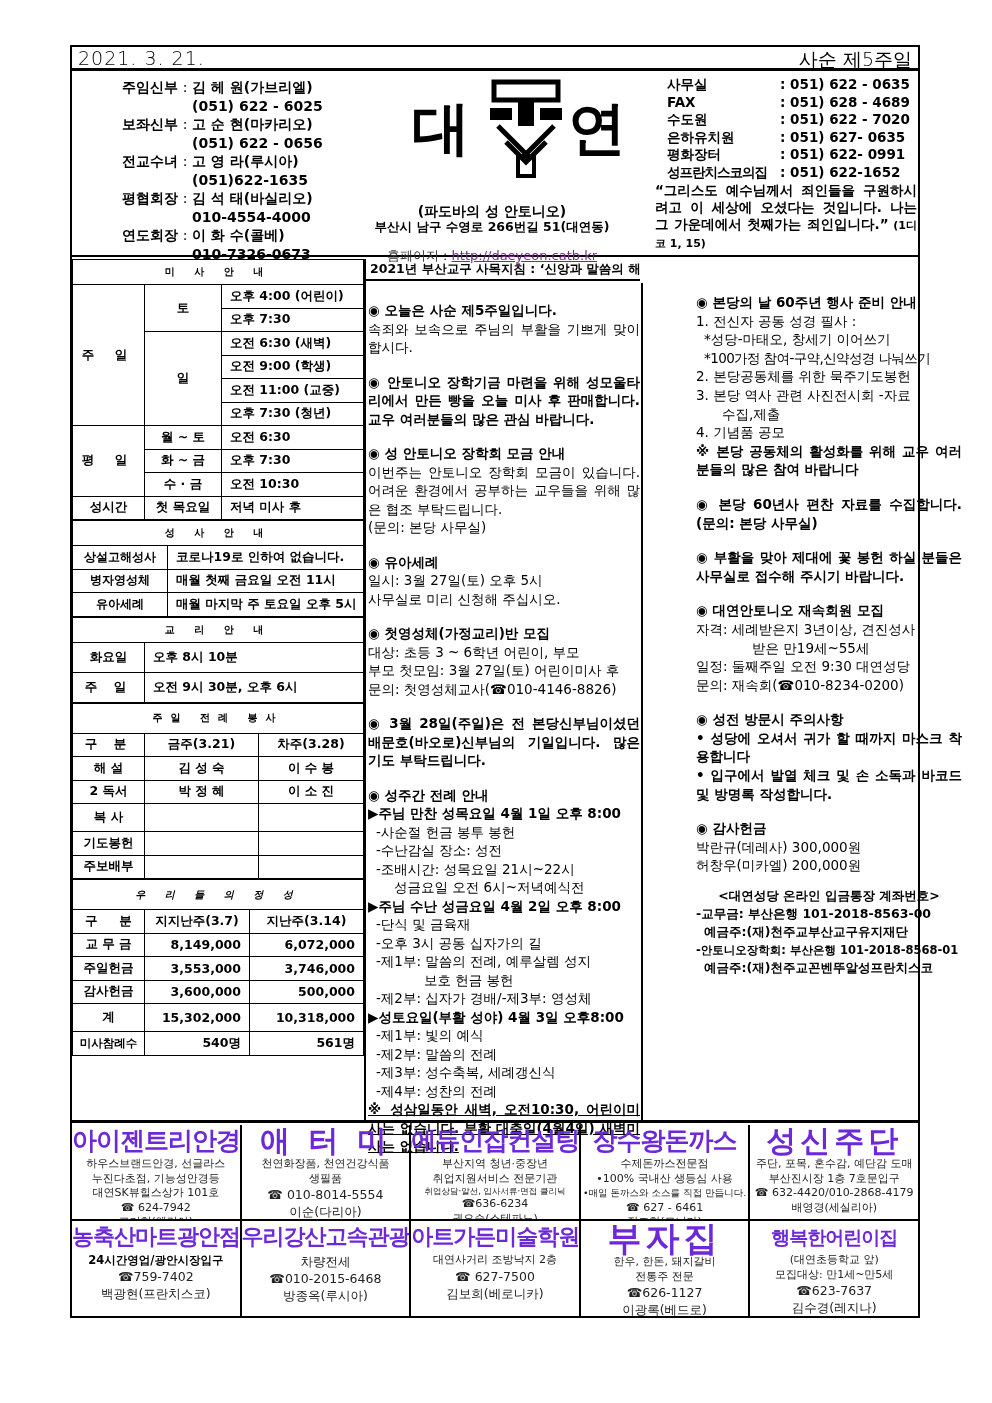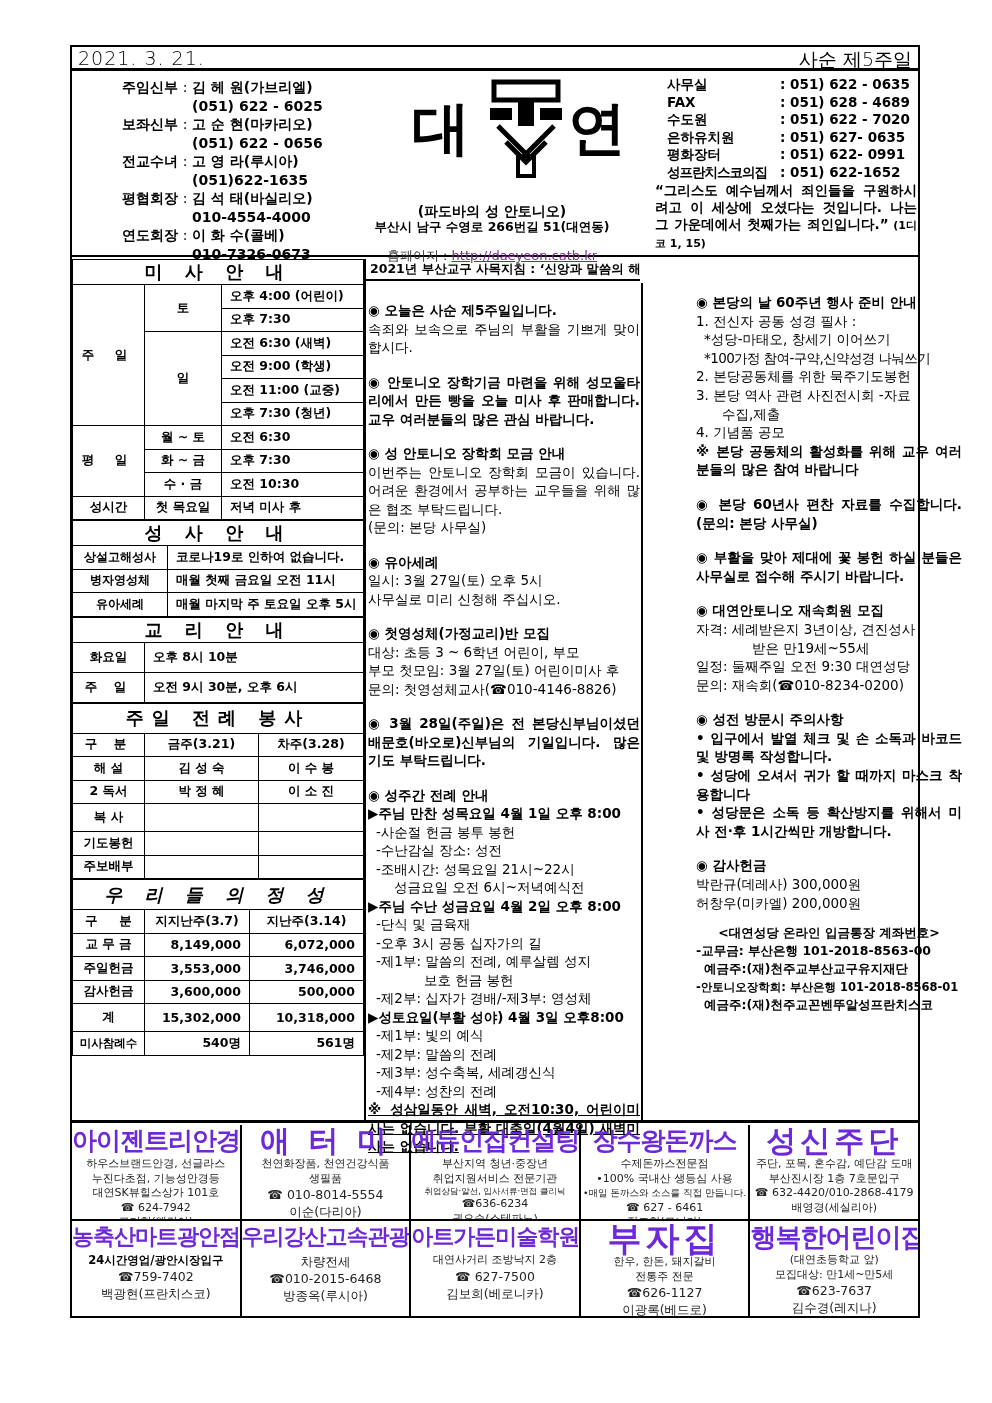--- a/index.html
+++ b/index.html
@@ -26,21 +26,21 @@
   .contacts .row { display: flex; }
   .contacts .lbl { width: 113px; text-align: justify; text-align-last: justify; padding: 0 2px 0 2px; }
   .contacts .v { padding-left: 2px; }
   .quote { position: absolute; left: 583px; top: 108px; width: 262px; font-size: 13.5px; line-height: 17px; font-weight: bold; text-align: justify; }
   .quote .ref { font-size: 11px; }
   .col-left { position: absolute; left: 0; top: 212px; width: 292px; }
   .vline1 { position: absolute; left: 292px; top: 212px; width: 2px; height: 861px; background: #000; }
   .vline2 { position: absolute; left: 569px; top: 236px; width: 2px; height: 837px; background: #000; }
   table.t { border-collapse: collapse; width: 292px; font-size: 12.5px; font-weight: bold; }
   table.t td { border: 1px solid #000; text-align: center; height: 23.5px; padding: 0 2px; }
-  table.t td.hd { font-size: 18px; letter-spacing: 8px; height: 25px; }
+  table.t td.hd { font-size: 10px; letter-spacing: 8px; height: 25px; }
   table.t td.l { text-align: left; padding-left: 8px; }
   table.t td.r { text-align: right; padding-right: 8px; }
   .col-mid { position: absolute; left: 296px; top: 212px; width: 272px; font-size: 13.5px; line-height: 18.5px; }
   .col-mid .guide { font-weight: bold; font-size: 12.5px; height: 22px; line-height: 20px; padding-left: 2px; border-bottom: 2px solid #000; width: 276px; margin-left: -4px; padding-left: 6px; white-space: nowrap; overflow: hidden; }
   .col-right { position: absolute; left: 576px; top: 246px; width: 266px; font-size: 13.5px; line-height: 18.6px; margin-left: 48px; }
   .blk { margin-top: 16px; text-align: justify; }
   .blk .t { font-weight: bold; }
   .b { font-weight: bold; }
   .ind { padding-left: 8px; }
   .ind2 { padding-left: 26px; }
@@ -388,23 +388,22 @@
     </div>
     <div class="blk">
       <div class="t">◉ 대연안토니오 재속회원 모집</div>
       <div>자격: 세례받은지 3년이상, 견진성사</div>
       <div class="ind3">받은 만19세~55세</div>
       <div>일정: 둘째주일 오전 9:30 대연성당</div>
       <div>문의: 재속회(☎010-8234-0200)</div>
     </div>
     <div class="blk">
       <div class="t">◉ 성전 방문시 주의사항</div>
+      <div class="t">• 성당에 오셔서 귀가 할 때까지 마스크 착용합니다</div>
       <div class="t">• 입구에서 발열 체크 및 손 소독과 바코드 및 방명록 작성합니다.</div>
-      <div class="t">• 성당에 오셔서 귀가 할 때까지 마스크 착용합니다</div>
-      <div class="t">• 성당문은 소독 등 확산방지를 위해서 미사 전·후 1시간씩만 개방합니다.</div>
     </div>
     <div class="blk">
       <div class="t">◉ 감사헌금</div>
       <div>박란규(데레사) 300,000원</div>
       <div>허창우(미카엘) 200,000원</div>
     </div>
     <div class="blk" style="margin-top:12px;font-size:12.5px;line-height:18px;font-weight:bold;">
       <div style="text-align:center;">&lt;대연성당 온라인 입금통장 계좌번호&gt;</div>
       <div>-교무금: 부산은행 101-2018-8563-00</div>
       <div class="ind">예금주:(재)천주교부산교구유지재단</div>
@@ -476,21 +475,21 @@
         <div class="ow">김보희(베로니카)</div>
       </div>
       <div class="ad">
         <div class="nm big" style="font-size:34px;line-height:34px;">부자집</div>
         <div>한우, 한돈, 돼지갈비</div>
         <div>전통주 전문</div>
         <div class="ph">☎626-1127</div>
         <div class="ow">이광록(베드로)</div>
       </div>
       <div class="ad">
-        <div class="nm" style="font-size:26px;">행복한어린이집</div>
+        <div class="nm" style="font-size:19px;">행복한어린이집</div>
         <div>(대연초등학교 앞)</div>
         <div>모집대상: 만1세~만5세</div>
         <div class="ph">☎623-7637</div>
         <div class="ow">김수경(레지나)</div>
       </div>
     </div>
   </div>
 </div>
 
 </body></html>

